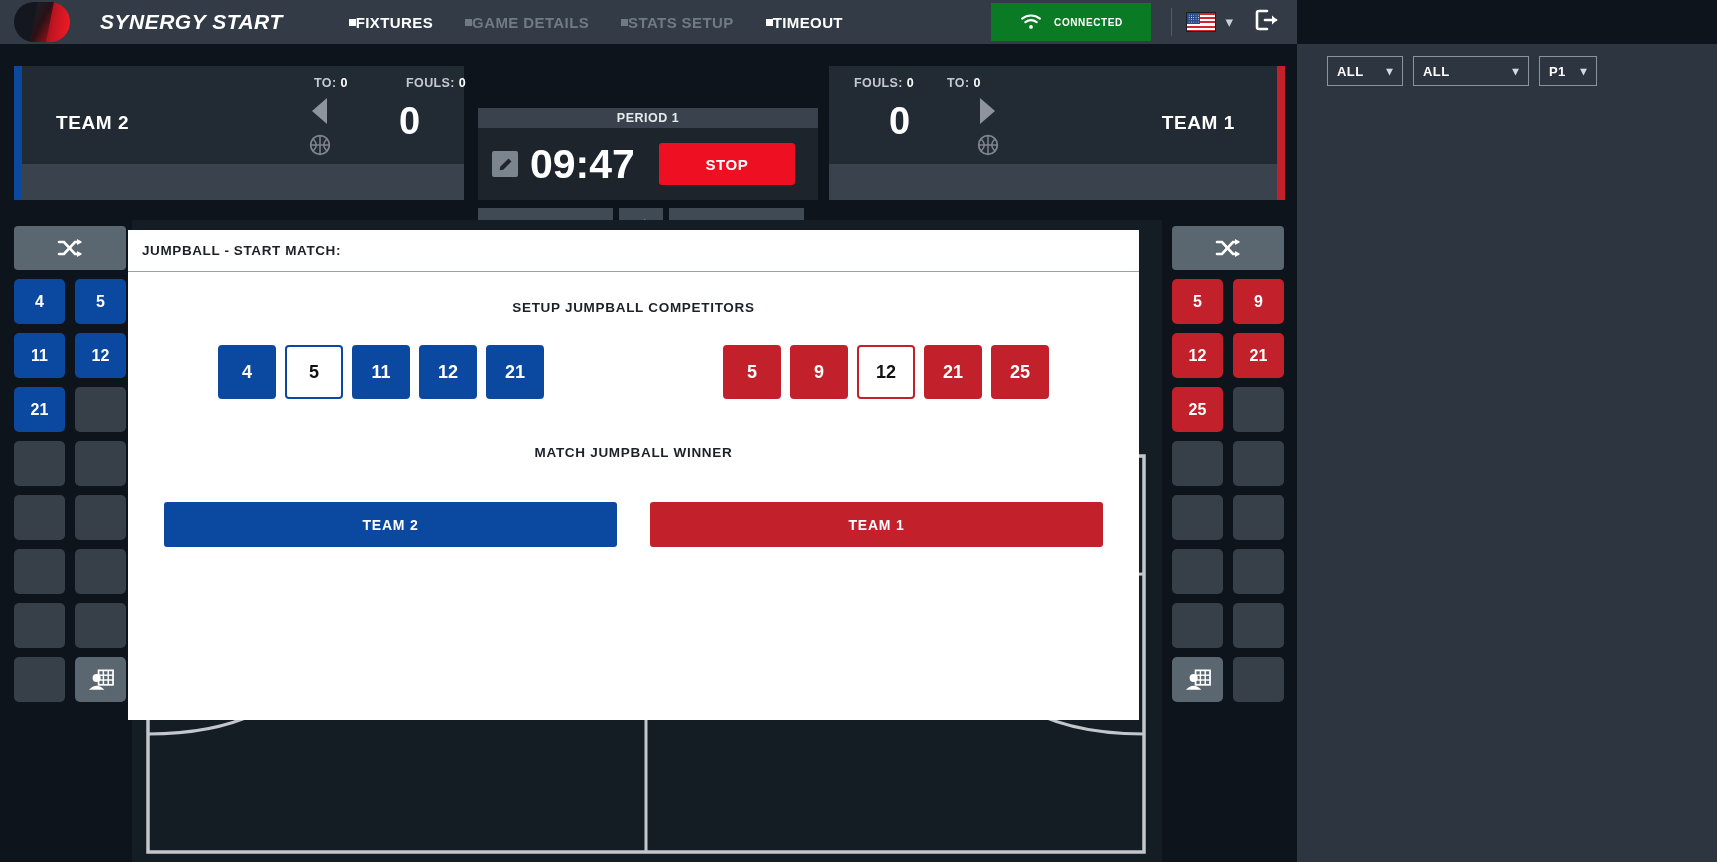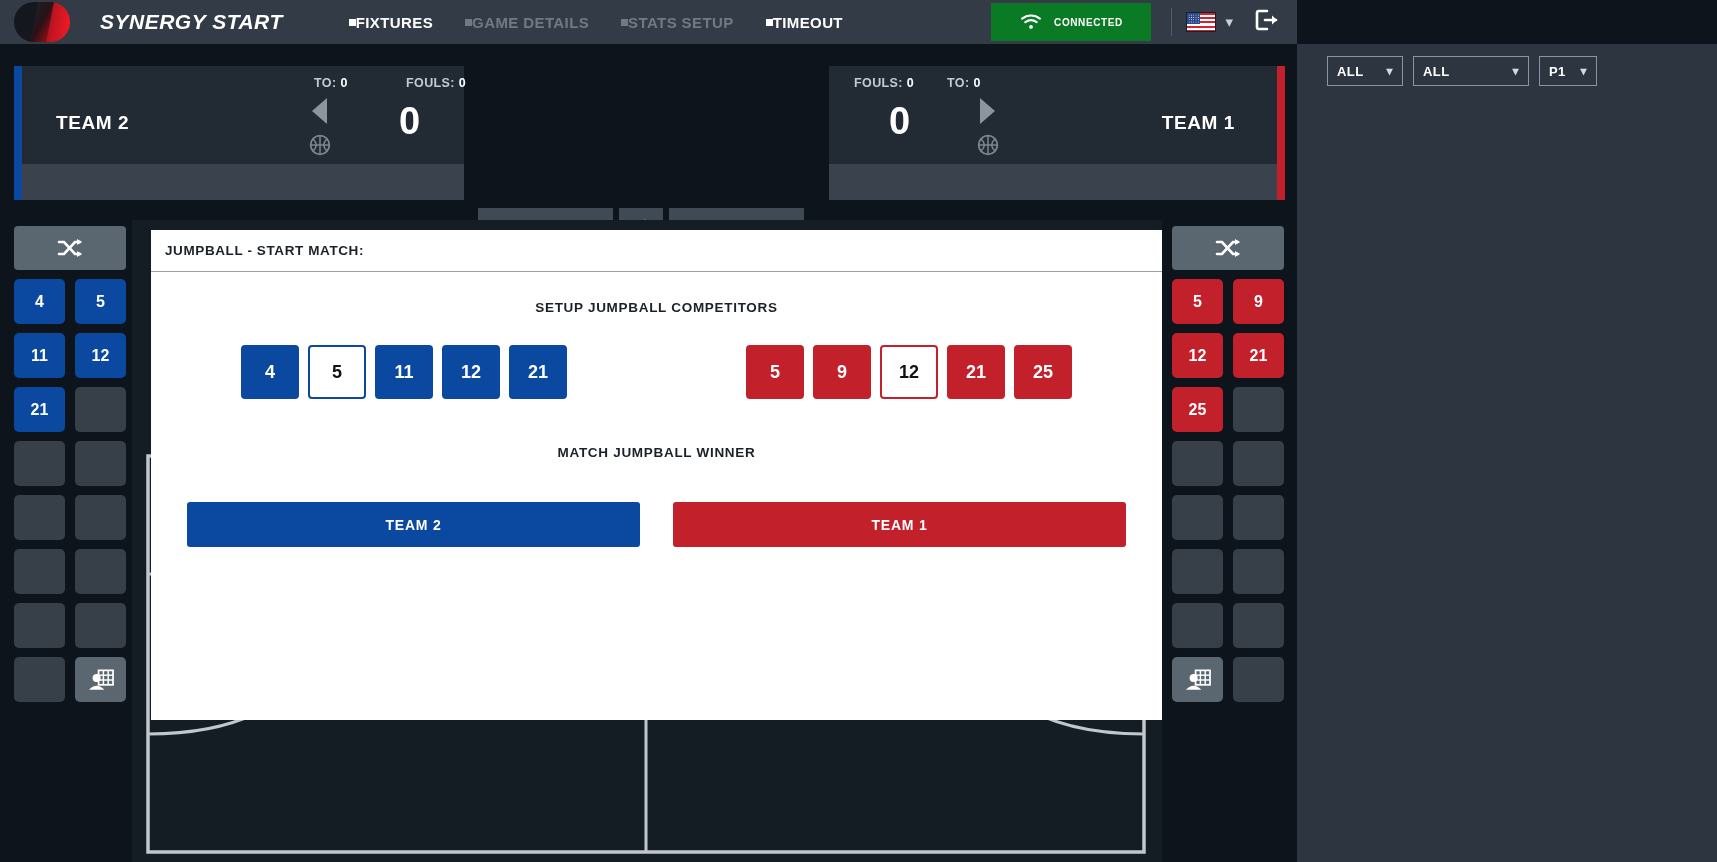--- a/index.html
+++ b/index.html
@@ -143,21 +143,21 @@
   .pcell.blue { background:#0b49a0; }
   .pcell.red  { background:#c2202b; }
   .pcell.empty{ background:#373f48; }
   .pcell.tool { background:#5a6670; }
 
   
   #courtwrap { position:absolute; left:132px; top:220px; width:1030px; height:642px; background:#141c24; }
   #court { position:absolute; left:14px; bottom:8px; width:1000px; height:400px; }
 
   
-  #modal { position:absolute; left:151px; top:230px; width:1011px; height:490px;
+  #modal { position:absolute; left:128px; top:230px; width:1011px; height:490px;
     background:#ffffff; }
   #modal-head { height:42px; border-bottom:1px solid #9ba3aa; display:flex; align-items:center; padding-left:14px; }
   #modal-title { color:#1b2128; font-size:13.5px; font-weight:bold; letter-spacing:0.6px; }
   #modal-body { padding-top:0px; }
   .sectlabel { text-align:center; color:#1b2128; font-size:13.5px; font-weight:bold;
     letter-spacing:0.7px; }
   #lbl-competitors { margin-top:28px; }
   #jumprow { display:flex; justify-content:center; align-items:center; margin-top:30px; gap:179px; }
   .jumpgroup { display:flex; gap:9px; }
   .jnum { width:58px; height:54px; border-radius:4px; display:flex; align-items:center;
@@ -266,20 +266,32 @@
     <div class="tscore">0</div>
     <div class="tp-foot"></div>
     <div class="stat" id="tl-to">
       <span>TO:</span>&nbsp;<b>0</b>
     </div>
     <div class="stat" id="tl-fouls">
       <span>FOULS:</span>&nbsp;<b>0</b>
     </div>
   </div>
 
+  <div id="clockwrap">
+    <div id="periodbar">PERIOD 1</div>
+    <div id="clockrow">
+      <div id="edit-btn">
+        <svg width="15" height="15" viewBox="0 0 16 16">
+          <path d="M11.2 1.6 L14.4 4.8 L5.6 13.6 L1.8 14.2 L2.4 10.4 Z" fill="#20262d"></path>
+        </svg>
+      </div>
+      <div id="clocktime">09:47</div>
+      <div id="stop-btn">STOP</div>
+    </div>
+  </div>
   <div id="ctrlrow">
     <div class="ctrlbtn" id="timeout-btn">TIMEOUT</div>
     <div class="ctrlbtn" id="swap-btn">
       <svg width="24" height="18" viewBox="0 0 26 18">
         <path d="M2 6 H22 M17 2 L22 6 L17 10" stroke="#c6ced5" stroke-width="2" fill="none" stroke-linecap="round" stroke-linejoin="round"></path>
         <path d="M24 13 H4 M9 9 L4 13 L9 17" stroke="#c6ced5" stroke-width="2" fill="none" stroke-linecap="round" stroke-linejoin="round"></path>
       </svg>
     </div>
     <div class="ctrlbtn" id="jumpball-btn">JUMP BALL</div>
   </div>

